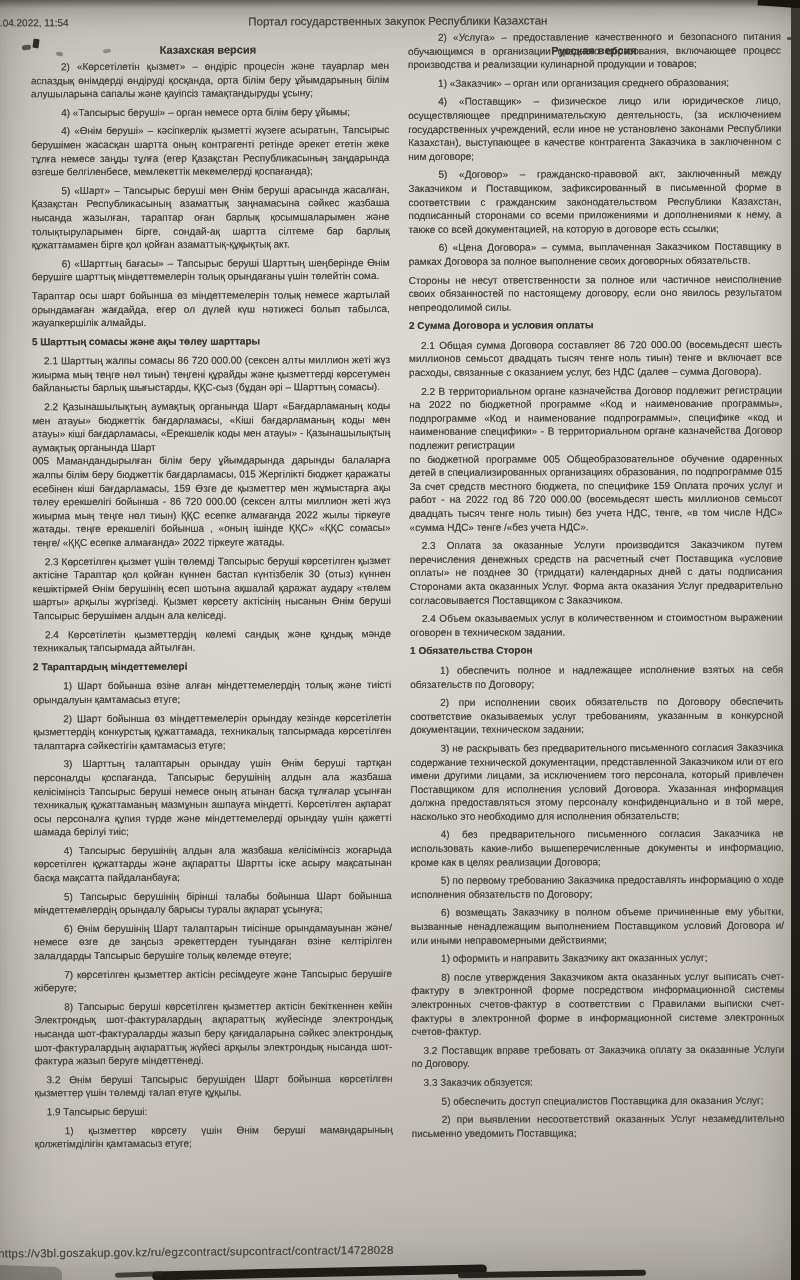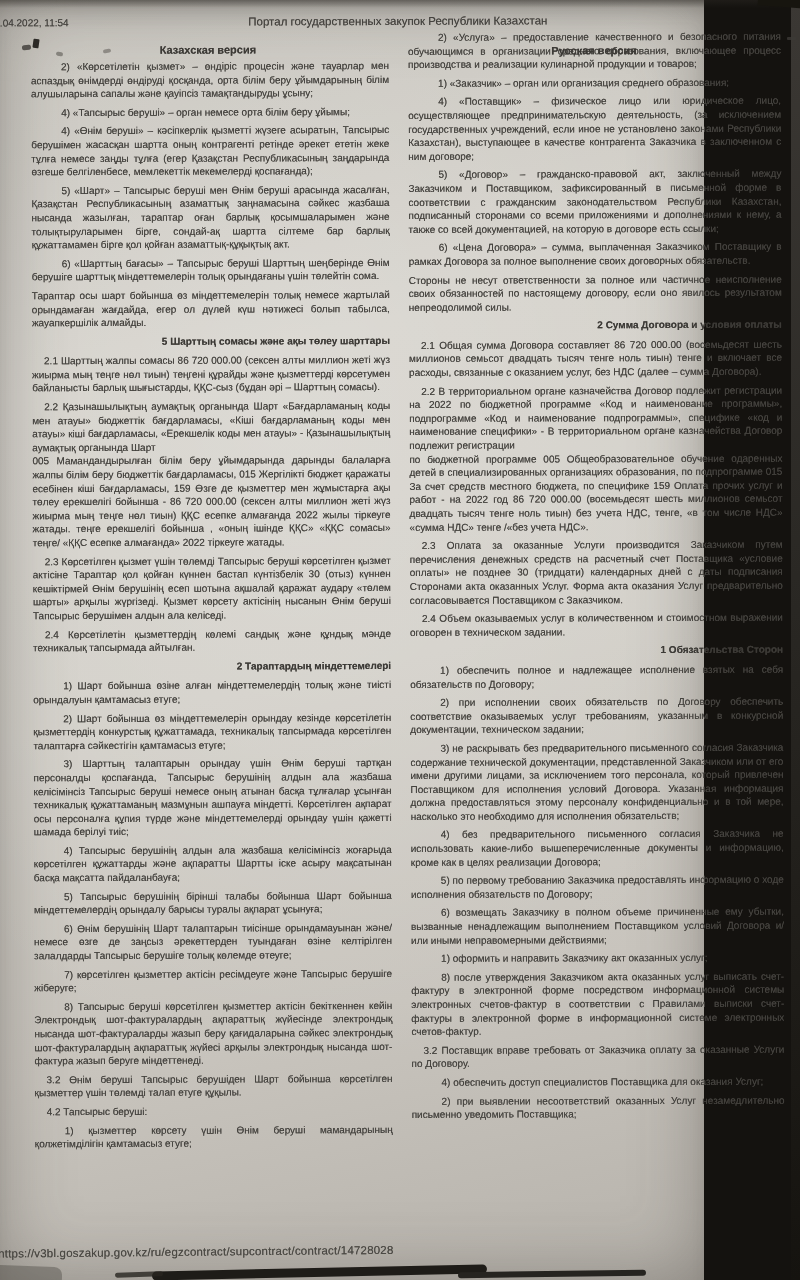--- a/index.html
+++ b/index.html
@@ -2,21 +2,21 @@
 <html><head>
 <meta charset="utf-8">
 <style>
   html,body{margin:0;padding:0;}
   body{
     width:800px;height:1280px;overflow:hidden;position:relative;
     background:#14120f;
     font-family:"Liberation Sans","DejaVu Sans",sans-serif;
   }
   .paper{
-    position:absolute;left:0;top:0;width:704px;height:1280px;
+    position:absolute;left:0;top:0;width:800px;height:1280px;
     background:
       radial-gradient(120% 85% at 42% 32%, rgba(255,255,255,.20), rgba(255,255,255,0) 62%),
       linear-gradient(168deg,#c6c3bc 0%,#d4d1ca 28%,#d2cfc8 52%,#c8c4bd 76%,#b6b2ab 100%);
     box-shadow:inset 0 0 70px rgba(62,58,52,.38), inset 0 18px 24px -16px rgba(50,47,42,.45);
     text-decoration:underline;
   }
   .content{position:absolute;left:0;top:0;width:800px;height:1280px;transform:rotate(-0.2deg);}
   .ink{color:#45433f;text-shadow:0 0 .6px rgba(72,70,66,.75);}
   .print-ts{position:absolute;left:2px;top:16px;font-size:10px;}
   .print-title{position:absolute;left:0;top:15px;width:800px;text-align:center;font-size:11.5px;}
@@ -24,21 +24,21 @@
   .col-heading.kz{left:30px;top:43px;width:360px;}
   .col-heading.ru{left:410px;top:45px;width:372px;}
   .col{position:absolute;z-index:2;}
   .col.left{left:33px;top:59px;width:358px;}
   .col.right{left:410px;top:31px;width:373px;}
   .para{font-size:10px;line-height:13.6px;margin:0 0 5px 0;text-align:justify;color:#45433f;text-shadow:0 0 .55px rgba(72,70,66,.8);}
   .para.p{text-indent:30px;}
   .para.ps{text-indent:12px;}
   .para.psn{text-indent:12px;margin-bottom:0;}
   .para.pn{text-indent:0;}
-  .para.h{text-align:right;font-weight:bold;text-indent:0;margin:4px 0 6px 0;color:#3c3a36;}
+  .para.h{text-align:left;font-weight:bold;text-indent:0;margin:4px 0 6px 0;color:#3c3a36;}
   .footer-url{position:absolute;left:-4px;top:1245px;font-size:11.5px;color:#4b4944;letter-spacing:.2px;transform:rotate(-0.35deg);text-shadow:0 0 .5px rgba(75,73,68,.8);z-index:4;}
   
   .art{position:absolute;z-index:5;}
   .top-band{left:0;top:0;width:800px;height:8px;background:linear-gradient(rgba(44,41,36,.45),rgba(44,41,36,0));}
   .edge-right{left:791px;top:0;width:9px;height:1280px;background:linear-gradient(180deg,#3b3834 0%,#2a2824 45%,#15130f 100%);}
   .corner-tr{left:758px;top:-7px;width:50px;height:14px;background:#17150f;transform:rotate(4deg);}
   .staple{left:33px;top:39px;width:6px;height:9px;background:#2c2a26;transform:rotate(8deg);border-radius:1px;}
   .smudge1{left:22px;top:45px;width:9px;height:5px;background:rgba(52,50,46,.75);border-radius:2px;transform:rotate(-6deg);}
   .smudge2{left:56px;top:52px;width:7px;height:4px;background:rgba(70,67,62,.5);border-radius:2px;transform:rotate(12deg);}
   .smudge3{left:103px;top:49px;width:8px;height:4px;background:rgba(70,67,62,.45);border-radius:2px;transform:rotate(-10deg);}
@@ -76,21 +76,21 @@
         <p class="para h">2 Тараптардың міндеттемелері</p>
         <p class="para p">1) Шарт бойынша өзіне алған міндеттемелердің толық және тиісті орындалуын қамтамасыз етуге;</p>
         <p class="para p">2) Шарт бойынша өз міндеттемелерін орындау кезінде көрсетілетін қызметтердің конкурстық құжаттамада, техникалық тапсырмада көрсетілген талаптарға сәйкестігін қамтамасыз етуге;</p>
         <p class="para p">3) Шарттың талаптарын орындау үшін Өнім беруші тартқан персоналды қоспағанда, Тапсырыс берушінің алдын ала жазбаша келісімінсіз Тапсырыс беруші немесе оның атынан басқа тұлғалар ұсынған техникалық құжаттаманың мазмұнын ашпауға міндетті. Көрсетілген ақпарат осы персоналға құпия түрде және міндеттемелерді орындау үшін қажетті шамада берілуі тиіс;</p>
         <p class="para p">4) Тапсырыс берушінің алдын ала жазбаша келісімінсіз жоғарыда көрсетілген құжаттарды және ақпаратты Шартты іске асыру мақсатынан басқа мақсатта пайдаланбауға;</p>
         <p class="para p">5) Тапсырыс берушінің бірінші талабы бойынша Шарт бойынша міндеттемелердің орындалу барысы туралы ақпарат ұсынуға;</p>
         <p class="para p">6) Өнім берушінің Шарт талаптарын тиісінше орындамауынан және/немесе өзге де заңсыз әрекеттерден туындаған өзіне келтірілген залалдарды Тапсырыс берушіге толық көлемде өтеуге;</p>
         <p class="para p">7) көрсетілген қызметтер актісін ресімдеуге және Тапсырыс берушіге жіберуге;</p>
         <p class="para p">8) Тапсырыс беруші көрсетілген қызметтер актісін бекіткеннен кейін Электрондық шот-фактуралардың ақпараттық жүйесінде электрондық нысанда шот-фактураларды жазып беру қағидаларына сәйкес электрондық шот-фактуралардың ақпараттық жүйесі арқылы электрондық нысанда шот-фактура жазып беруге міндеттенеді.</p>
         <p class="para ps">3.2 Өнім беруші Тапсырыс берушіден Шарт бойынша көрсетілген қызметтер үшін төлемді талап етуге құқылы.</p>
-        <p class="para ps">4.2 Тапсырыс беруші:</p>
+        <p class="para ps">1.9 Тапсырыс беруші:</p>
         <p class="para p">1) қызметтер көрсету үшін Өнім беруші мамандарының қолжетімділігін қамтамасыз етуге;</p>
       </div>
     <div class="col right">
         <p class="para p">2) «Услуга» – предоставление качественного и безопасного питания обучающимся в организации среднего образования, включающее процесс производства и реализации кулинарной продукции и товаров;</p>
         <p class="para p">1) «Заказчик» – орган или организация среднего образования;</p>
         <p class="para p">4) «Поставщик» – физическое лицо или юридическое лицо, осуществляющее предпринимательскую деятельность, (за исключением государственных учреждений, если иное не установлено законами Республики Казахстан), выступающее в качестве контрагента Заказчика в заключенном с ним договоре;</p>
         <p class="para p">5) «Договор» – гражданско-правовой акт, заключенный между Заказчиком и Поставщиком, зафиксированный в письменной форме в соответствии с гражданским законодательством Республики Казахстан, подписанный сторонами со всеми приложениями и дополнениями к нему, а также со всей документацией, на которую в договоре есть ссылки;</p>
         <p class="para p">6) «Цена Договора» – сумма, выплаченная Заказчиком Поставщику в рамках Договора за полное выполнение своих договорных обязательств.</p>
         <p class="para pn">Стороны не несут ответственности за полное или частичное неисполнение своих обязанностей по настоящему договору, если оно явилось результатом непреодолимой силы.</p>
         <p class="para h">2 Сумма Договора и условия оплаты</p>
@@ -102,21 +102,22 @@
         <p class="para h">1 Обязательства Сторон</p>
         <p class="para p">1) обеспечить полное и надлежащее исполнение взятых на себя обязательств по Договору;</p>
         <p class="para p">2) при исполнении своих обязательств по Договору обеспечить соответствие оказываемых услуг требованиям, указанным в конкурсной документации, техническом задании;</p>
         <p class="para p">3) не раскрывать без предварительного письменного согласия Заказчика содержание технической документации, представленной Заказчиком или от его имени другими лицами, за исключением того персонала, который привлечен Поставщиком для исполнения условий Договора. Указанная информация должна предоставляться этому персоналу конфиденциально и в той мере, насколько это необходимо для исполнения обязательств;</p>
         <p class="para p">4) без предварительного письменного согласия Заказчика не использовать какие-либо вышеперечисленные документы и информацию, кроме как в целях реализации Договора;</p>
         <p class="para p">5) по первому требованию Заказчика предоставлять информацию о ходе исполнения обязательств по Договору;</p>
         <p class="para p">6) возмещать Заказчику в полном объеме причиненные ему убытки, вызванные ненадлежащим выполнением Поставщиком условий Договора и/или иными неправомерными действиями;</p>
         <p class="para p">1) оформить и направить Заказчику акт оказанных услуг;</p>
         <p class="para p">8) после утверждения Заказчиком акта оказанных услуг выписать счет-фактуру в электронной форме посредством информационной системы электронных счетов-фактур в соответствии с Правилами выписки счет-фактуры в электронной форме в информационной системе электронных счетов-фактур.</p>
         <p class="para ps">3.2 Поставщик вправе требовать от Заказчика оплату за оказанные Услуги по Договору.</p>
-        <p class="para p">4) обеспечить доступ специалистов Поставщика для оказания Услуг;</p>
+        <p class="para ps">3.3 Заказчик обязуется:</p>
+        <p class="para p">5) обеспечить доступ специалистов Поставщика для оказания Услуг;</p>
         <p class="para p">2) при выявлении несоответствий оказанных Услуг незамедлительно письменно уведомить Поставщика;</p>
       </div>
 
     <div class="footer-url">https://v3bl.goszakup.gov.kz/ru/egzcontract/supcontract/contract/14728028</div>
   </div>
 
   <div class="art top-band"></div>
   <div class="art edge-right"></div>
   <div class="art corner-tr"></div>
   <div class="art staple"></div>

